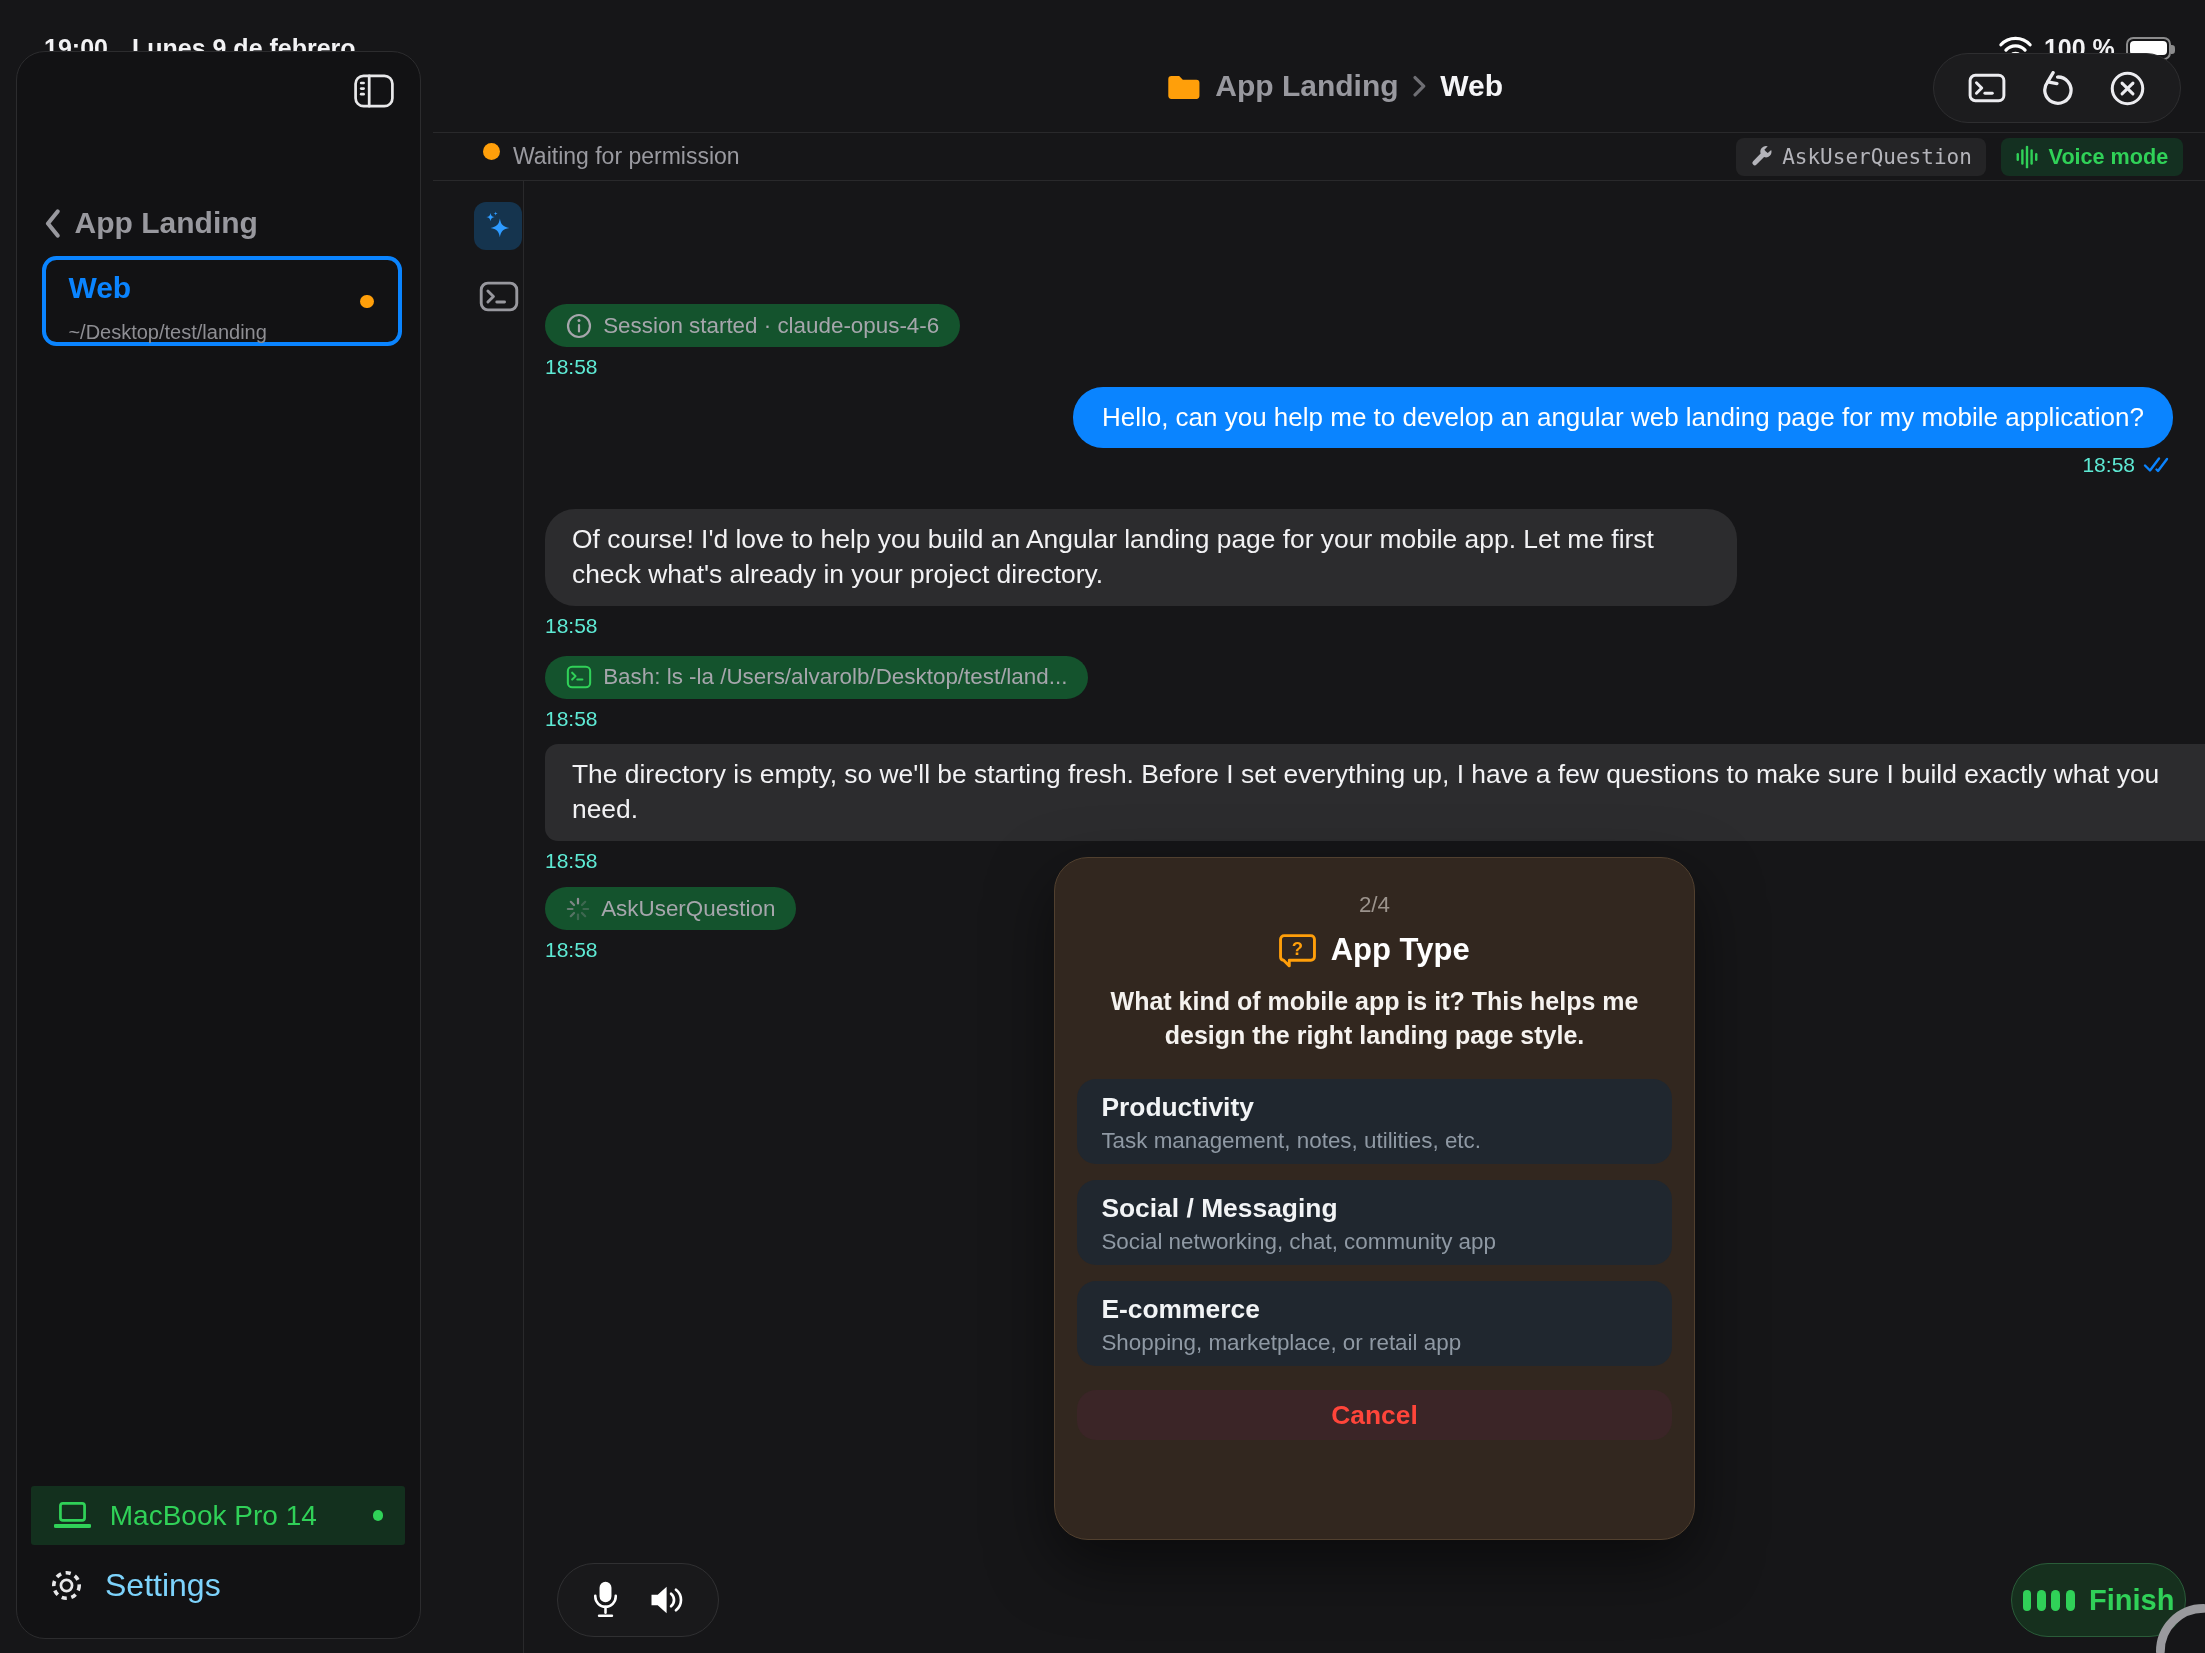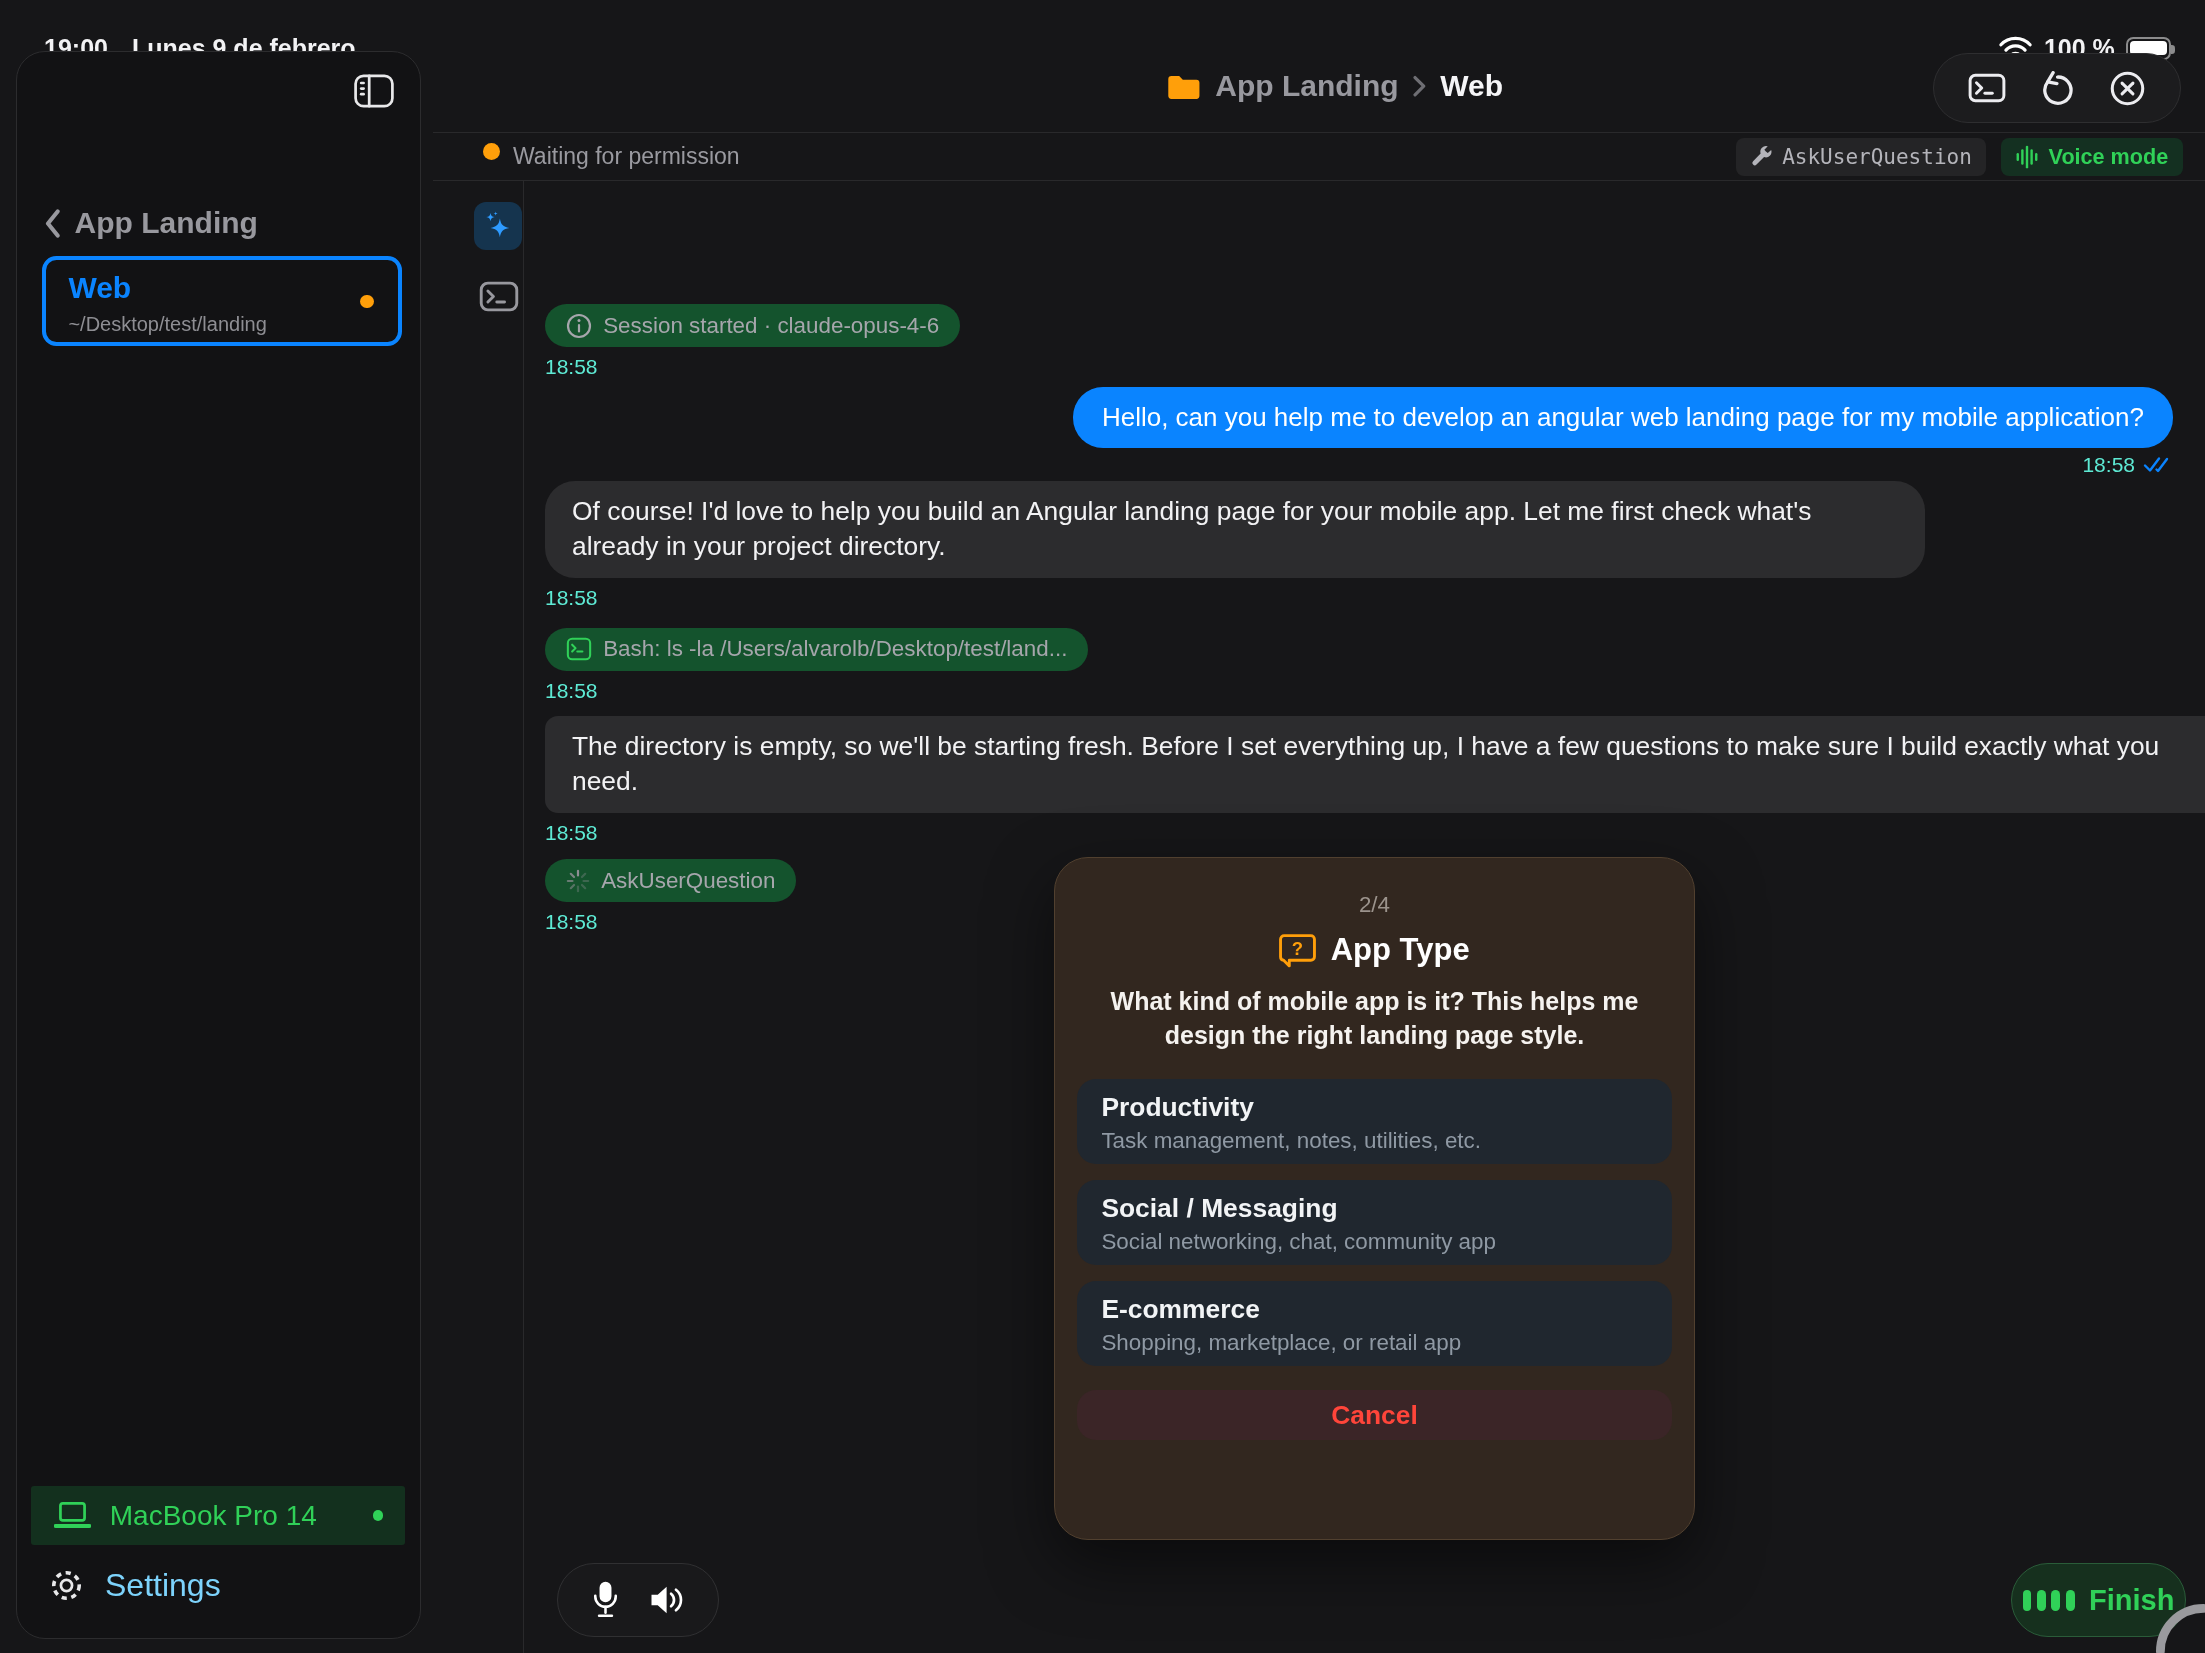--- a/index.html
+++ b/index.html
@@ -15,21 +15,21 @@
   .battery { position:relative; width:45px; height:23px; border:2px solid rgba(255,255,255,.5); border-radius:7.2px; }
   .battery .fill { position:absolute; inset:2.4px; background:#fff; border-radius:4px; }
   .battery .nub { position:absolute; right:-6.4px; top:6.4px; width:4px; height:8.8px; background:rgba(255,255,255,.5); border-radius:0 3.2px 3.2px 0; }
 
   
   .sidebar { position:absolute; left:16px; top:51px; width:405px; height:1588px; background:#121214; border:1.2px solid #2c2c2e; border-radius:29px; }
   .sidebar-toggle { position:absolute; top:22.4px; right:26px; }
   .sidebar-back { position:absolute; top:154px; left:27px; display:flex; align-items:center; gap:13px; font-size:30px; font-weight:700; color:#98989e; }
   .project-item { position:absolute; top:204px; left:25px; width:360px; height:90px; border:4px solid #0a84ff; border-radius:14.4px; padding:11.2px 0 0 22.4px; }
   .project-name { font-size:30px; font-weight:700; color:#0a84ff; }
-  .project-path { margin-top:8px; font-size:20px; color:#8e8e93; }
+  .project-path { margin-top:16px; font-size:20px; color:#8e8e93; }
   .dot { border-radius:50%; display:inline-block; }
   .project-item .dot { position:absolute; right:24px; top:50%; margin-top:-6.4px; width:13.6px; height:13.6px; background:#ff9f0a; }
   .device-item { position:absolute; left:14.4px; top:1434px; width:374px; height:59px; background:#13301e; border-radius:3px; display:flex; align-items:center; gap:19px; padding:0 22.4px; color:#30d158; font-size:28px; }
   .device-item .dot { margin-left:auto; width:10.4px; height:10.4px; background:#30d158; }
   .settings-item { position:absolute; left:32px; top:1508px; height:50px; display:flex; align-items:center; gap:21px; font-size:32px; color:#7dd3fc; }
 
   
   .breadcrumb { position:absolute; top:69px; left:1335px; transform:translateX(-50%); display:flex; align-items:center; gap:14.4px; font-size:30px; }
   .crumb-project { color:#98989e; font-weight:700; }
   .crumb-current { color:#f5f5f7; font-weight:700; }
@@ -53,21 +53,21 @@
   .chat { position:absolute; left:545px; top:181px; width:1628px; }
   .time { margin-top:8px; font-size:21px; color:#5eead4; }
   .time.right { display:flex; justify-content:flex-end; align-items:center; gap:8px; margin-top:4.8px; }
   .sys-pill, .tool-pill { display:inline-flex; align-items:center; gap:11.2px; height:43px; padding:0 21px; background:#14532d; border-radius:22.4px; color:#a6a6ac; font-size:22.4px; }
   .sys-row { margin-top:123px; }
   .bubble { border-radius:30px; font-size:26.4px; line-height:35px; color:#f2f2f4; }
   .bubble.user { float:right; background:#0a84ff; color:#fff; padding:13px 29px; white-space:nowrap; font-size:26px; }
   .user-row { margin-top:8px; }
   .user-row::after { content:""; display:block; clear:both; }
   .bubble.asst { background:#2c2c2e; padding:13.6px 27px; }
-  .asst-1 { margin-top:4px; width:1380px; }
+  .asst-1 { margin-top:32px; width:1192px; }
   .tool-row-1 { margin-top:17.6px; }
   .asst-2 { margin-top:13px; width:1712px;border-radius:13px; }
   .tool-row-2 { margin-top:14.4px; }
 
   
   .qdialog { position:absolute; left:1054px; top:857px; width:641px; height:683px; background:#32271f; border:1.2px solid #51402f; border-radius:34px; padding:34px 22.4px 22.4px; box-shadow:0 24px 64px rgba(0,0,0,.5); }
   .q-step { text-align:center; font-size:22.4px; color:#9b938c; }
   .q-title { margin-top:14.4px; display:flex; align-items:center; justify-content:center; gap:14.4px; font-size:31px; font-weight:700; color:#fff; }
   .q-question { margin:16px auto 0; max-width:553px; text-align:center; font-size:25px; line-height:34px; font-weight:700; color:#f5f2ef; }
   .q-options { margin-top:27px; }

